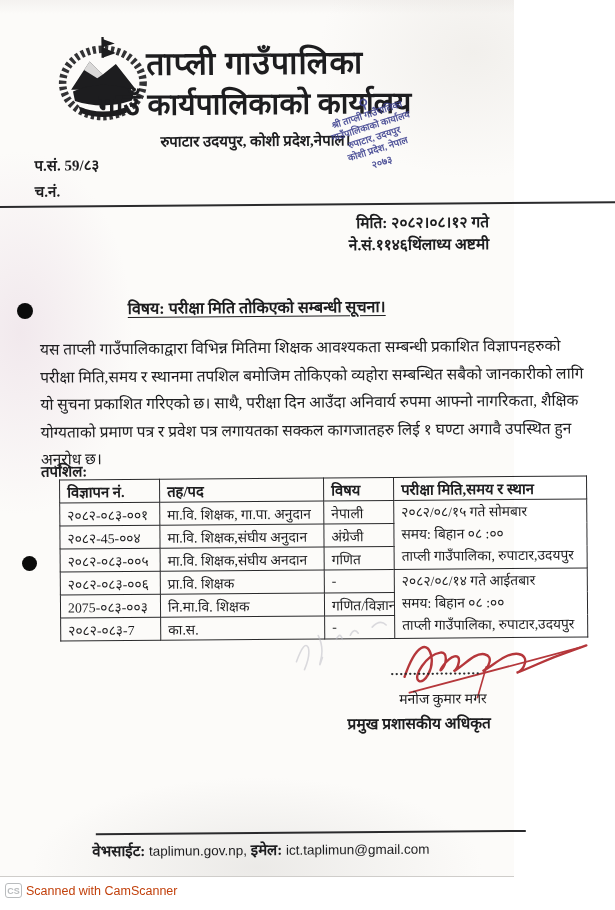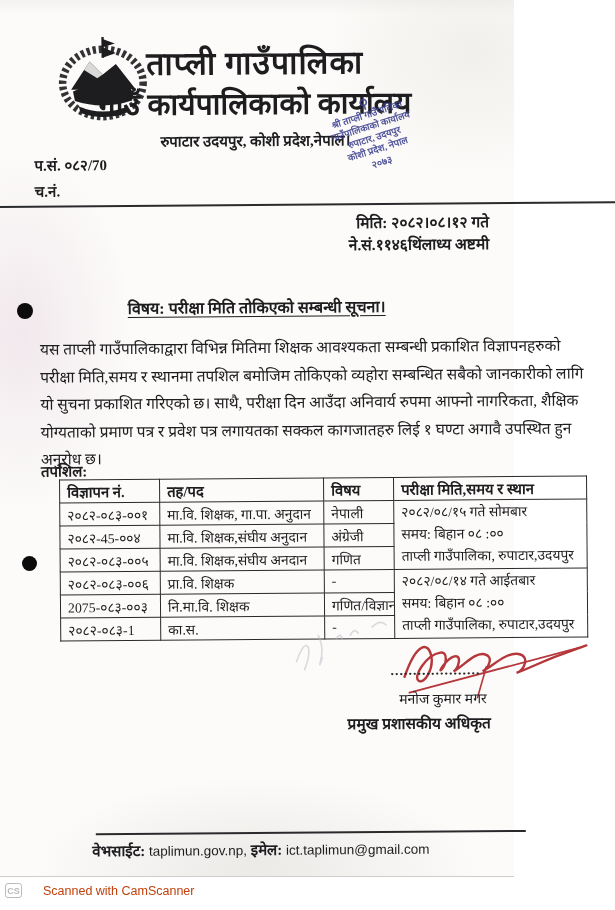--- a/index.html
+++ b/index.html
@@ -96,21 +96,21 @@
   .sig-title { right: 26px; top: 713px; font-size: 15.5px; font-weight: 700; }
 
   
   .rule-footer { left: 92px; top: 832px; width: 430px; height: 1.6px; background: #2a2a2c; }
   .footerline { left: 0; top: 839px; width: 100%; text-align: center; font-size: 15px; }
   .footerline .dv { font-weight: 700; margin-top: 40px; }
   .footerline .lat { font-family: "Liberation Sans", "DejaVu Sans", sans-serif; font-size: 13.5px; }
 
   
   .watermark { position: absolute; left: 5px; top: 883px; display: flex;
-               align-items: center; gap: 21px;
+               align-items: center; gap: 4px;
                font-family: "Liberation Sans", "DejaVu Sans", sans-serif; }
   .cs-badge { width: 17px; height: 15px; border: 1.5px solid #b9bcbe; border-radius: 3px;
               color: #b9bcbe; font-size: 9px; font-weight: 700;
               display: flex; align-items: center; justify-content: center; }
   .cs-text { color: #c2410c; font-size: 12.5px; }
 </style>
 </head>
 <body>
 
 <div class="scan">
@@ -135,21 +135,21 @@
     <div class="abs stamp">
       <div class="s-emblem">⚲</div>
       <div class="s-line">श्री ताप्ली गाउँपालिका</div>
       <div class="s-line">गाउँपालिकाको कार्यालय</div>
       <div class="s-line">रुपाटार, उदयपुर</div>
       <div class="s-line">कोशी प्रदेश, नेपाल</div>
       <div class="s-year">२०७३</div>
     </div>
 
     <div class="abs refblock">
-      <div>प.सं. ०८२/70</div>
+      <div>प.सं. 59/८३</div>
       <div>च.नं.</div>
     </div>
 
     <div class="abs rule-top"></div>
 
     <div class="abs dateblock">
       <div>मिति: २०८२।०८।१२ गते</div>
       <div>ने.सं.११४६थिंलाध्य अष्टमी</div>
     </div>
 
@@ -209,21 +209,21 @@
           <div class="sline">समय: बिहान ०८ :००</div>
           <div class="sline">ताप्ली गाउँपालिका, रुपाटार,उदयपुर</div>
         </td>
       </tr>
       <tr>
         <td>2075-०८३-००३</td>
         <td>नि.मा.वि. शिक्षक</td>
         <td>गणित/विज्ञान</td>
       </tr>
       <tr>
-        <td>२०८२-०८३-1</td>
+        <td>२०८२-०८३-7</td>
         <td>का.स.</td>
         <td>-</td>
       </tr>
     </tbody>
       </table>
 
     <div class="abs pencil">
       <svg viewBox="0 0 130 64" width="130" height="64">
         <path d="M22 44 Q30 22 34 30 Q36 38 30 52 M44 18 Q50 30 46 44 Q44 52 48 40 M62 22 Q66 14 68 22 M76 18 Q80 10 84 16 M98 10 Q106 2 112 8" stroke="#b9b9c2" stroke-width="1.6" fill="none" stroke-linecap="round"></path>
       </svg>

